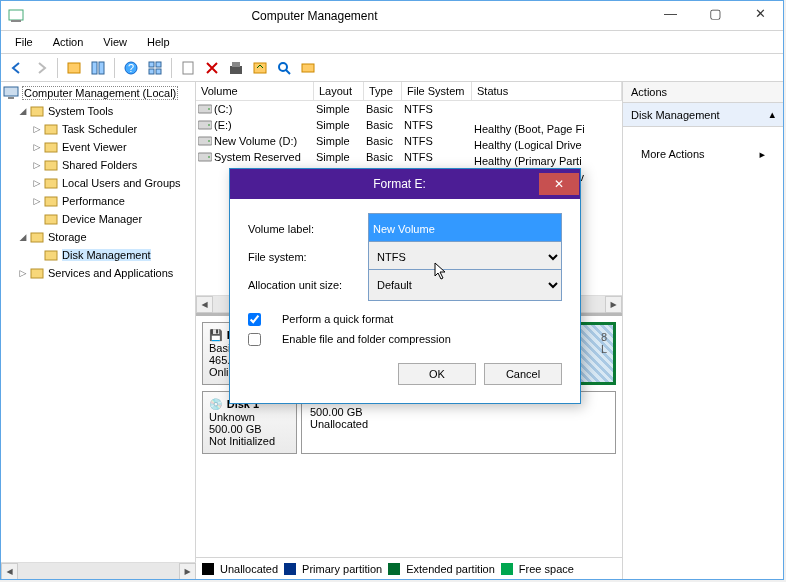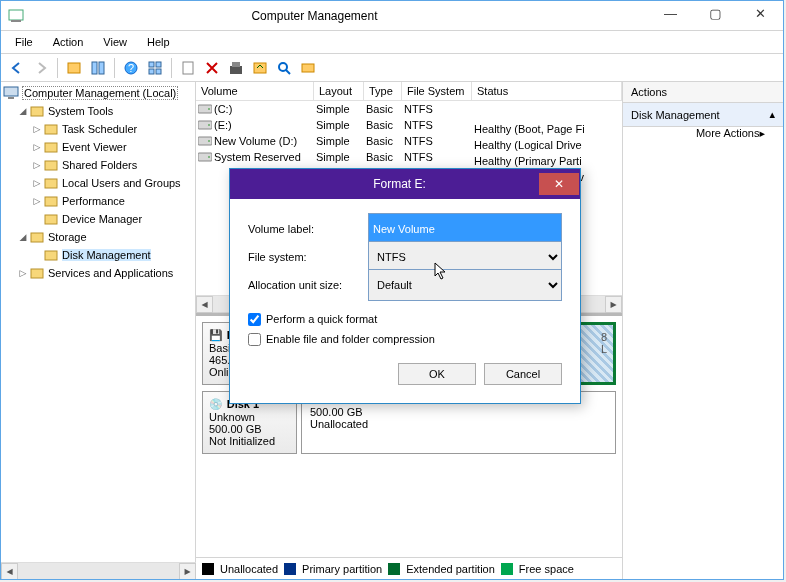--- a/index.html
+++ b/index.html
@@ -38,34 +38,34 @@
 .disk-area { flex: 1; border-top: 3px solid #b8b8b8; overflow: hidden; position: relative; }
 .disk-row { display: flex; margin: 6px; }
 .disk-label { width: 95px; border: 1px solid #999; padding: 6px; background: linear-gradient(#fafafa,#eaeaea); }
 .disk-vols { flex: 1; display: flex; border: 1px solid #999; margin-left: 4px; }
 .disk-vol { border-left: 4px solid #003087; padding: 6px; flex:1;}
 .legend { height: 22px; border-top: 1px solid #d4d4d4; display: flex; align-items: center; padding: 0 6px; gap: 6px; }
 .legend .sw { width: 12px; height: 12px; display:inline-block; }
 .actions { width: 160px; background: #fff; }
 .actions-header { background: #f6f6f6; padding: 4px 8px; font-weight: normal; border-bottom: 1px solid #d4d4d4; }
 .actions-section { background: #e8f0fb; padding: 5px 8px; border-bottom: 1px solid #d4d4d4; display:flex; justify-content:space-between; align-items:center;}
-.actions-item { padding: 0 18px; display:flex; justify-content:flex-end;}
+.actions-item { padding: 21px 18px; display:flex; justify-content:space-between;}
 .scrollbar-h.bottom { width:195px; }
 
 
 .dialog { position: absolute; left: 229px; top: 168px; width: 352px; background: #fff; border: 1px solid #2a89c7; box-shadow: 3px 3px 12px rgba(0,0,0,0.25); }
 .dialog-title { height: 30px; background: #4c1d95; color: #fff; display: flex; align-items: center; }
 .dialog-title span { flex: 1; text-align: center; font-size: 12px; margin-left:30px;}
 .dialog-title .dclose { width: 40px; height: 22px; background: #c75050; color: #fff; display:flex; align-items:center; justify-content:center; font-size:12px; margin-right:1px;}
 .dialog-body { padding: 16px 18px 18px; }
 .frow { display: flex; align-items: center; height: 28px; }
 .frow label { width: 120px; }
 .frow input[type=text], .frow select { flex: 1; border: 1px solid #7a9ec7; height: 32px; padding: 0 4px; font-size: 11px; }
 .frow input.sel { background: #3399ff; color: #fff; }
-.chk { display: flex; align-items: center; height: 20px; gap: 5px; }
+.chk { display: flex; align-items: center; height: 20px; gap: 21px; }
 .chk input { width:13px; height:13px; }
 .dbtns { display: flex; justify-content: flex-end; gap: 8px; margin-top: 14px; }
 .dbtns button { width: 78px; height: 22px; border: 1px solid #aaa; background: #f2f2f2; }
 .cursor { position:absolute; left:434px; top:262px; font-size:14px; pointer-events:none;}
 
 svg { display:block; }
 </style>
 </head>
 <body>
 

